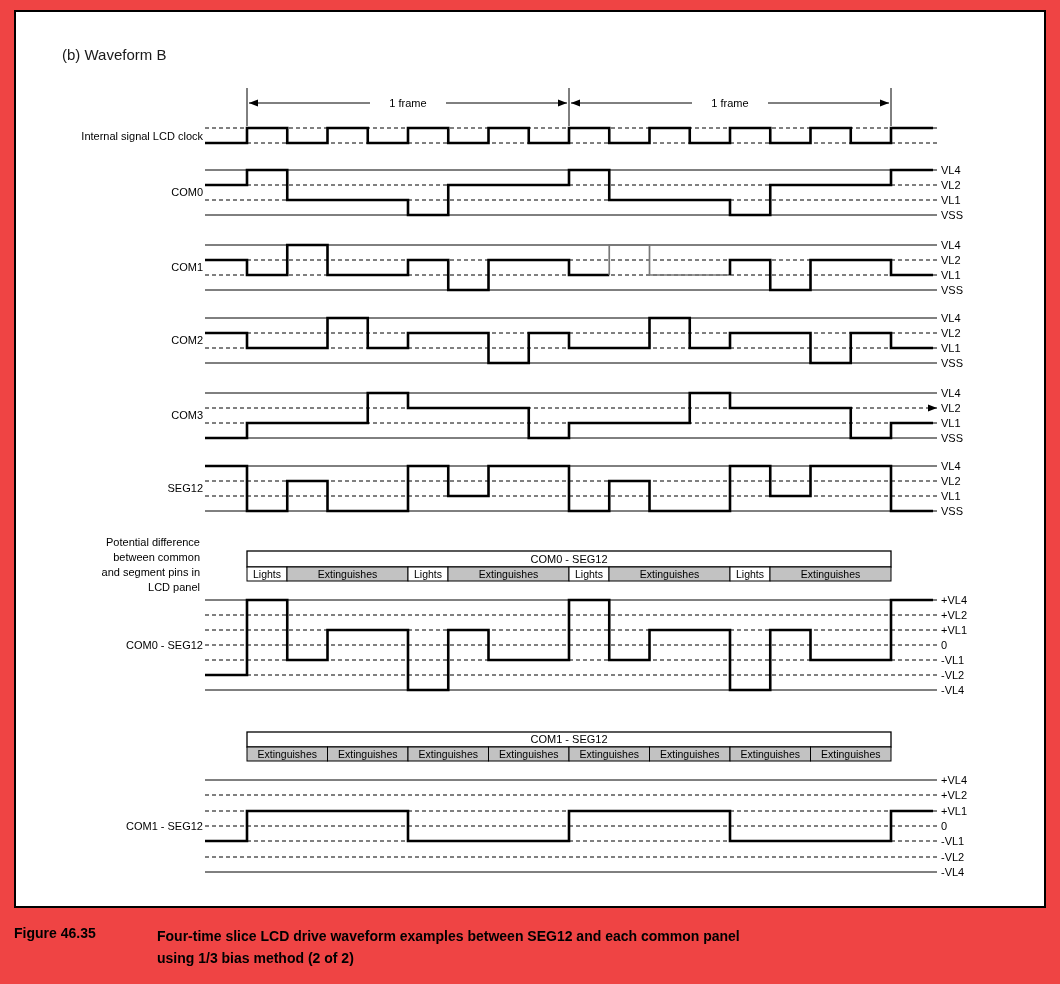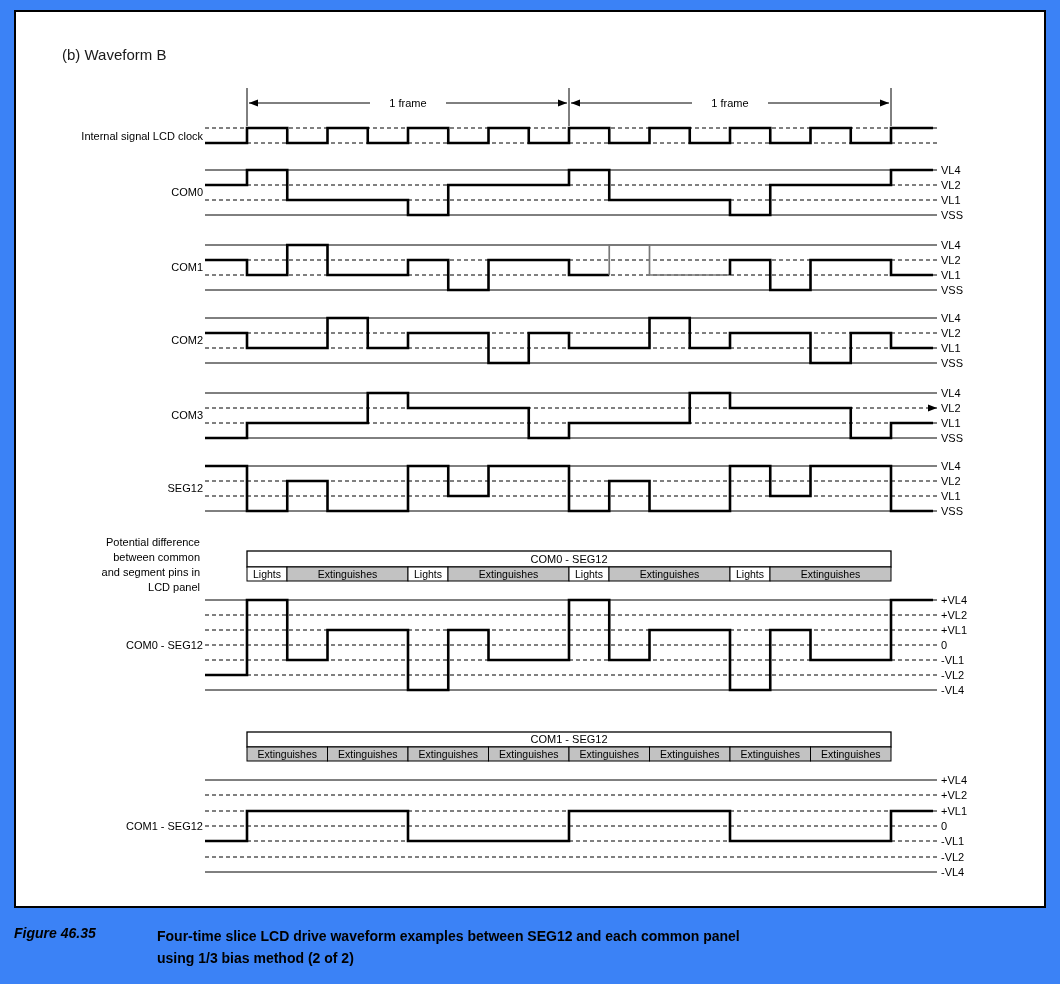--- a/index.html
+++ b/index.html
@@ -1,24 +1,24 @@
 <!DOCTYPE html>
 <html><head>
 <meta charset="utf-8">
 <style>
   html,body{margin:0;padding:0;background:#fff;}
-  .page{position:relative;width:1060px;height:984px;background:#3b82f6;overflow:hidden;
+  .page{position:relative;width:1060px;height:984px;background:#ef4444;overflow:hidden;
         font-family:"Liberation Sans",sans-serif;color:#000;}
   .figure-box{position:absolute;left:14px;top:10px;width:1032px;height:898px;
               border:2px solid #000;box-sizing:border-box;background:#fff;}
   .title{position:absolute;left:62px;top:46px;font-size:15px;color:#1a1a1a;}
   svg.diagram{position:absolute;left:0;top:0;}
   svg text{font-family:"Liberation Sans",sans-serif;fill:#000;}
   .caption{position:absolute;left:0;top:924px;width:1060px;font-weight:bold;font-size:14px;}
-  .cap-num{position:absolute;left:14px;top:1px;font-style:italic;}
+  .cap-num{position:absolute;left:14px;top:1px;}
   .cap-body{position:absolute;left:157px;top:1px;line-height:22px;}
 </style>
 </head>
 <body>
 
 <div class="page">
   <div class="figure-box"></div>
   <div class="title">(b) Waveform B</div>
   <svg class="diagram" width="1060" height="984" viewBox="0 0 1060 984">
       <g>

